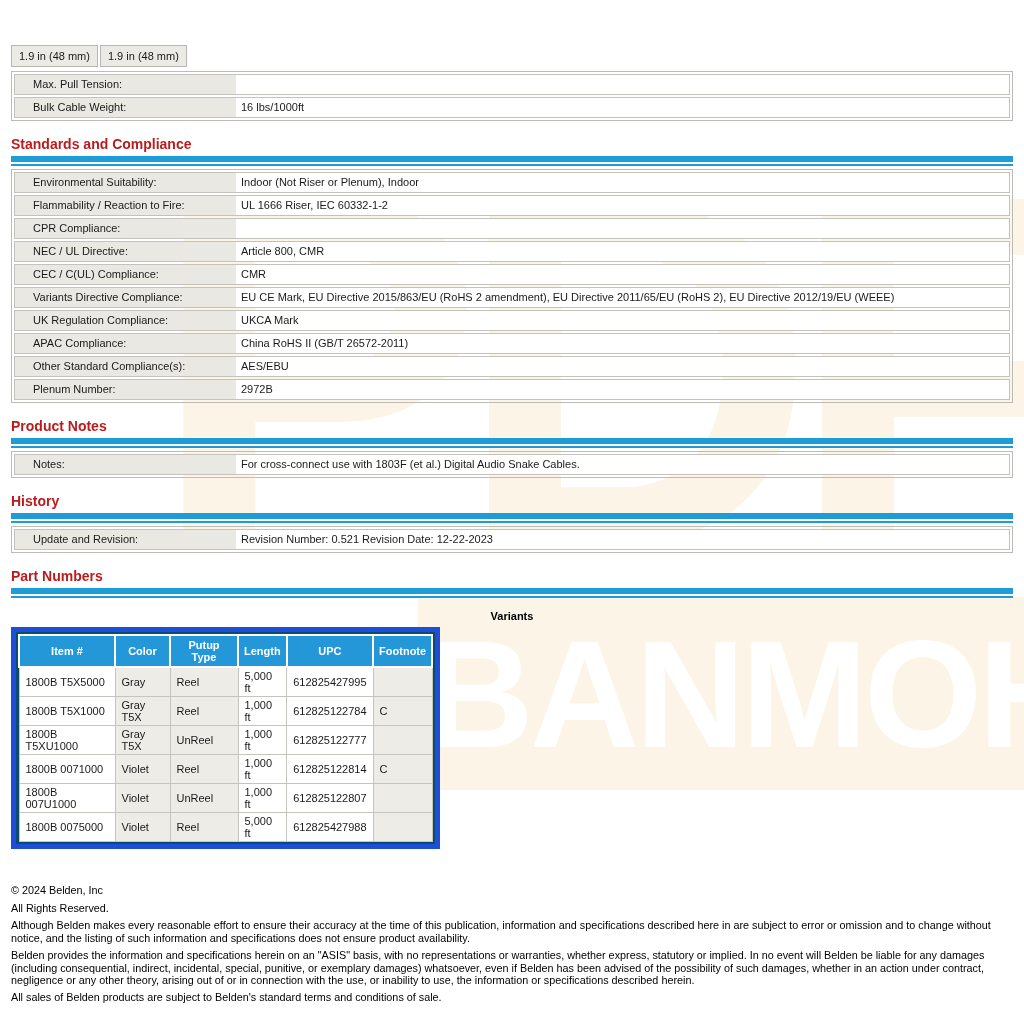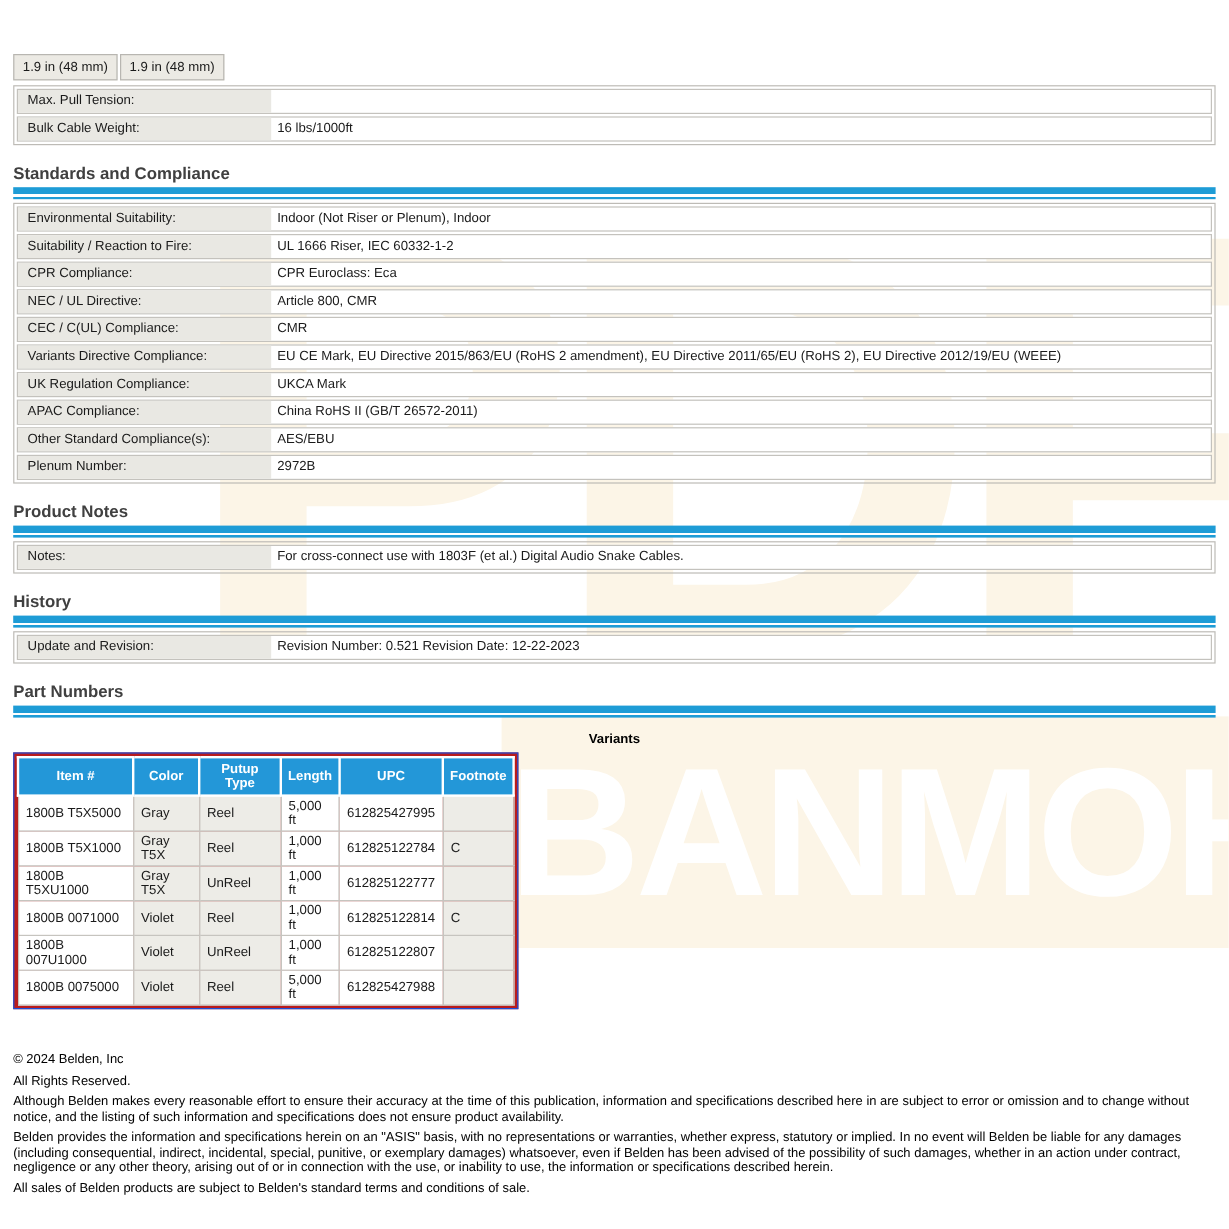--- a/index.html
+++ b/index.html
@@ -44,41 +44,41 @@
     border: 1px solid #bdbbb6; padding: 2px; margin-bottom: 2px;
     background: transparent;
   }
   .spec-row {
     display: flex; border: 1px solid #c4c2bd; background: #ffffff;
     height: 19px; margin-bottom: 2px;
   }
   .spec-row:last-child { margin-bottom: 0; }
   .spec-label {
     width: 203px; background: #e9e8e3; font-size: 11px; color: #1a1a1a;
-    line-height: 19px; padding-left: 8px; margin-right: 5px; flex-shrink: 0;
+    line-height: 19px; padding-left: 18px; margin-right: 5px; flex-shrink: 0;
   }
   .spec-value {
     flex: 1; font-size: 11px; color: #1a1a1a; line-height: 19px;
     white-space: nowrap; overflow: hidden;
   }
   
   .section-title {
-    font-size: 14px; font-weight: bold; color: #404040;
+    font-size: 14px; font-weight: bold; color: #b91c1c;
     margin: 15px 0 4px 0; line-height: 16px;
   }
   .section-bar {
     height: 10px; margin-bottom: 3px;
     background: linear-gradient(to bottom, #1e9cd6 0px, #1e9cd6 6px, #ffffff 6px, #ffffff 8px, #1e9cd6 8px, #1e9cd6 10px);
   }
   
   .variants-label {
     font-size: 11px; font-weight: bold; color: #000; margin: 12px 0 5px 0; text-align: center;
   }
   .variants-wrap {
-    display: inline-block; border: 1px solid #1d4ed8; padding: 2px; background: #b91c1c;
+    display: inline-block; border: 5px solid #1d4ed8; padding: 2px; background: #0c4a6e;
   }
   table.variants { border-collapse: collapse; }
   table.variants th {
     background: #2397d8; color: #fff; font-size: 11px; font-weight: bold;
     text-align: center; padding: 3px 5px; border: 2px solid #ffffff; height: 15px;
   }
   table.variants td {
     background: #ffffff; font-size: 11px; color: #1a1a1a;
     padding: 2px 6px; border: 1px solid #c6c4bf; height: 16px; vertical-align: middle;
   }
@@ -119,26 +119,25 @@
 
   
   <div class="section-title">Standards and Compliance</div>
   <div class="section-bar"></div>
   <div class="spec-table" id="standards-rows">
       <div class="spec-row">
         <div class="spec-label">Environmental Suitability:</div>
         <div class="spec-value">Indoor (Not Riser or Plenum), Indoor</div>
       </div>
       <div class="spec-row">
-        <div class="spec-label">Suitability / Reaction to Fire:</div>
+        <div class="spec-label">Flammability / Reaction to Fire:</div>
         <div class="spec-value">UL 1666 Riser, IEC 60332-1-2</div>
       </div>
       <div class="spec-row">
         <div class="spec-label">CPR Compliance:</div>
-        <div class="spec-value">CPR Euroclass: Eca</div>
       </div>
       <div class="spec-row">
         <div class="spec-label">NEC / UL Directive:</div>
         <div class="spec-value">Article 800, CMR</div>
       </div>
       <div class="spec-row">
         <div class="spec-label">CEC / C(UL) Compliance:</div>
         <div class="spec-value">CMR</div>
       </div>
       <div class="spec-row">

